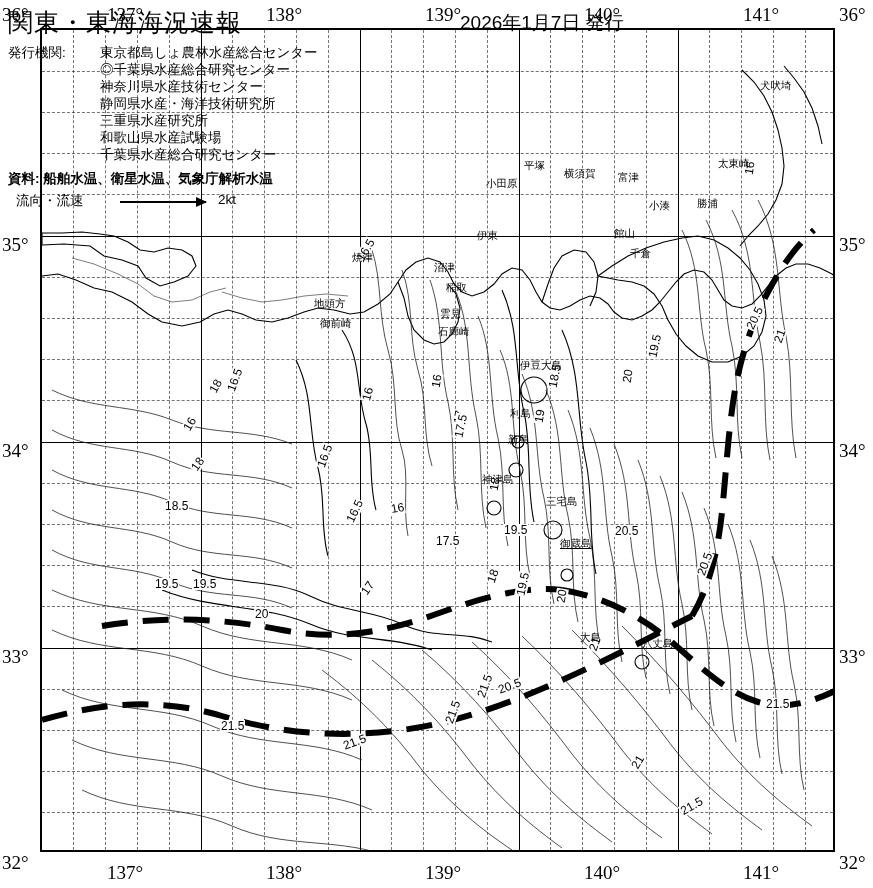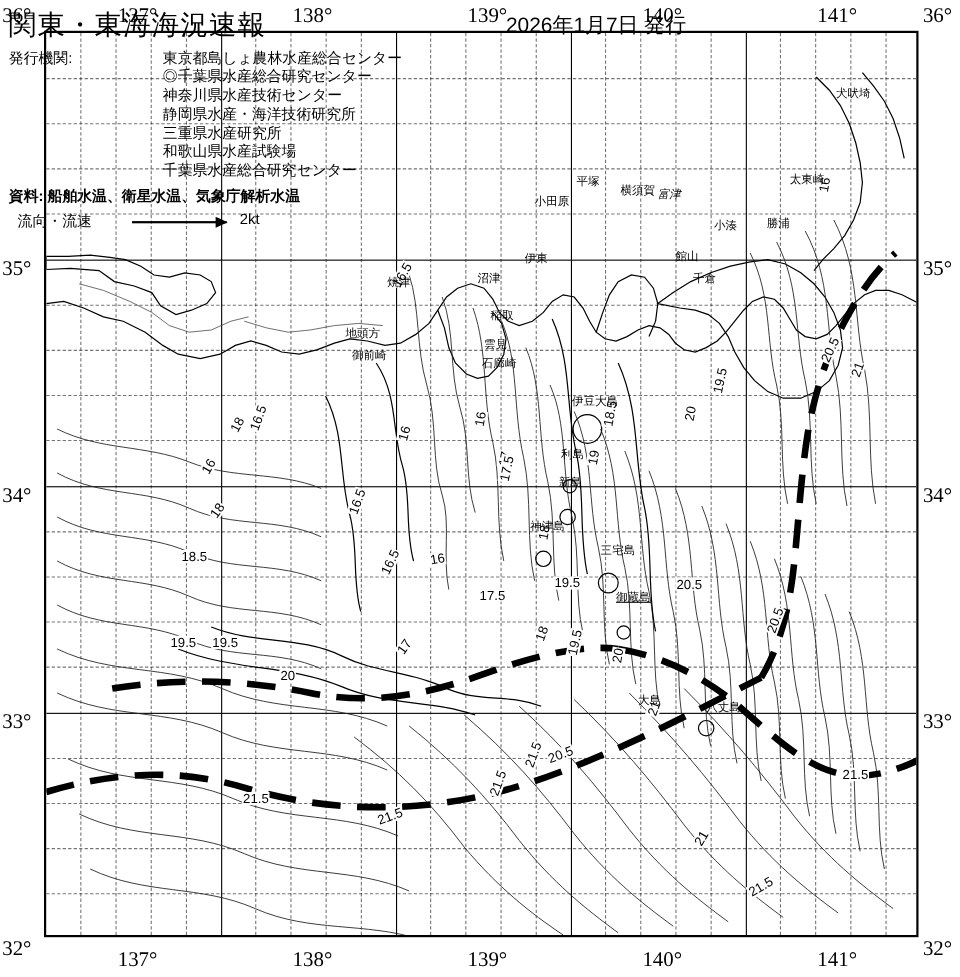--- a/index.html
+++ b/index.html
@@ -20,21 +20,21 @@
   .dashline.v{width:0;border-left:1px dashed rgba(0,0,0,.55);top:0;bottom:0;}
   .dashline.h{height:0;border-top:1px dashed rgba(0,0,0,.55);left:0;right:0;}
 
   
   #titleblock{position:absolute;left:8px;top:6px;width:480px;}
   #maintitle{font-size:25px;letter-spacing:1px;}
   #issue{position:absolute;left:460px;top:10px;font-size:19px;white-space:nowrap;}
   .orgline{font-size:13.5px;line-height:17px;white-space:nowrap;}
   #orgs{margin-top:5px;}
   .orglabel{display:inline-block;width:92px;vertical-align:top;font-size:13.5px;}
-  .orgcol{display:inline-block;vertical-align:top;margin-left:48px;}
+  .orgcol{display:inline-block;vertical-align:top;}
   #srcline{margin-top:7px;font-size:13.5px;white-space:nowrap;font-weight:bold;}
   #arrowrow{margin-top:3px;font-size:13.5px;white-space:nowrap;position:relative;height:20px;}
   #arrowrow .lbl{position:absolute;left:8px;top:1px;}
   #arrowrow .scaleval{position:absolute;left:210px;top:1px;}
   #arrowrow .arrow{position:absolute;left:112px;top:10px;width:86px;height:2px;background:#000;}
   #arrowrow .arrow:after{content:"";position:absolute;right:-1px;top:-4px;border-left:11px solid #000;border-top:5px solid transparent;border-bottom:5px solid transparent;}
 
   
   svg{position:absolute;left:0;top:0;}
   .coast{fill:none;stroke:#000;stroke-width:1.1;}
@@ -254,35 +254,35 @@
       <div class="clab" style="left:637px;top:770px;transform:rotate(-30deg);">21.5</div>
       <div class="clab" style="left:398px;top:676px;transform:rotate(-70deg);">21.5</div>
       <div class="clab" style="left:430px;top:650px;transform:rotate(-70deg);">21.5</div>
     </div>
 
     <div>
       <div class="plc" style="left:718px;top:50px;">犬吠埼</div>
       <div class="plc" style="left:676px;top:128px;">太東崎</div>
       <div class="plc" style="left:655px;top:168px;">勝浦</div>
       <div class="plc" style="left:607px;top:170px;">小湊</div>
-      <div class="plc" style="left:556px;top:142px;font-style:italic;">富津</div>
+      <div class="plc" style="left:576px;top:142px;">富津</div>
       <div class="plc" style="left:522px;top:138px;">横須賀</div>
       <div class="plc" style="left:482px;top:130px;">平塚</div>
       <div class="plc" style="left:444px;top:148px;">小田原</div>
       <div class="plc" style="left:572px;top:198px;">館山</div>
       <div class="plc" style="left:588px;top:218px;">千倉</div>
       <div class="plc" style="left:435px;top:200px;">伊東</div>
       <div class="plc" style="left:478px;top:330px;">伊豆大島</div>
       <div class="plc" style="left:404px;top:252px;">稲取</div>
       <div class="plc" style="left:398px;top:278px;">雲見</div>
       <div class="plc" style="left:396px;top:296px;">石廊崎</div>
       <div class="plc" style="left:278px;top:288px;">御前崎</div>
       <div class="plc" style="left:272px;top:268px;">地頭方</div>
       <div class="plc" style="left:310px;top:222px;">焼津</div>
-      <div class="plc" style="left:392px;top:218px;">沼津</div>
+      <div class="plc" style="left:392px;top:232px;">沼津</div>
       <div class="plc" style="left:468px;top:378px;">利島</div>
       <div class="plc" style="left:466px;top:404px;">新島</div>
       <div class="plc" style="left:440px;top:444px;">神津島</div>
       <div class="plc" style="left:504px;top:466px;">三宅島</div>
       <div class="plc" style="left:518px;top:508px;text-decoration:underline;">御蔵島</div>
       <div class="plc" style="left:600px;top:608px;">八丈島</div>
       <div class="plc" style="left:538px;top:602px;">大島</div>
     </div>
 
   </div>

